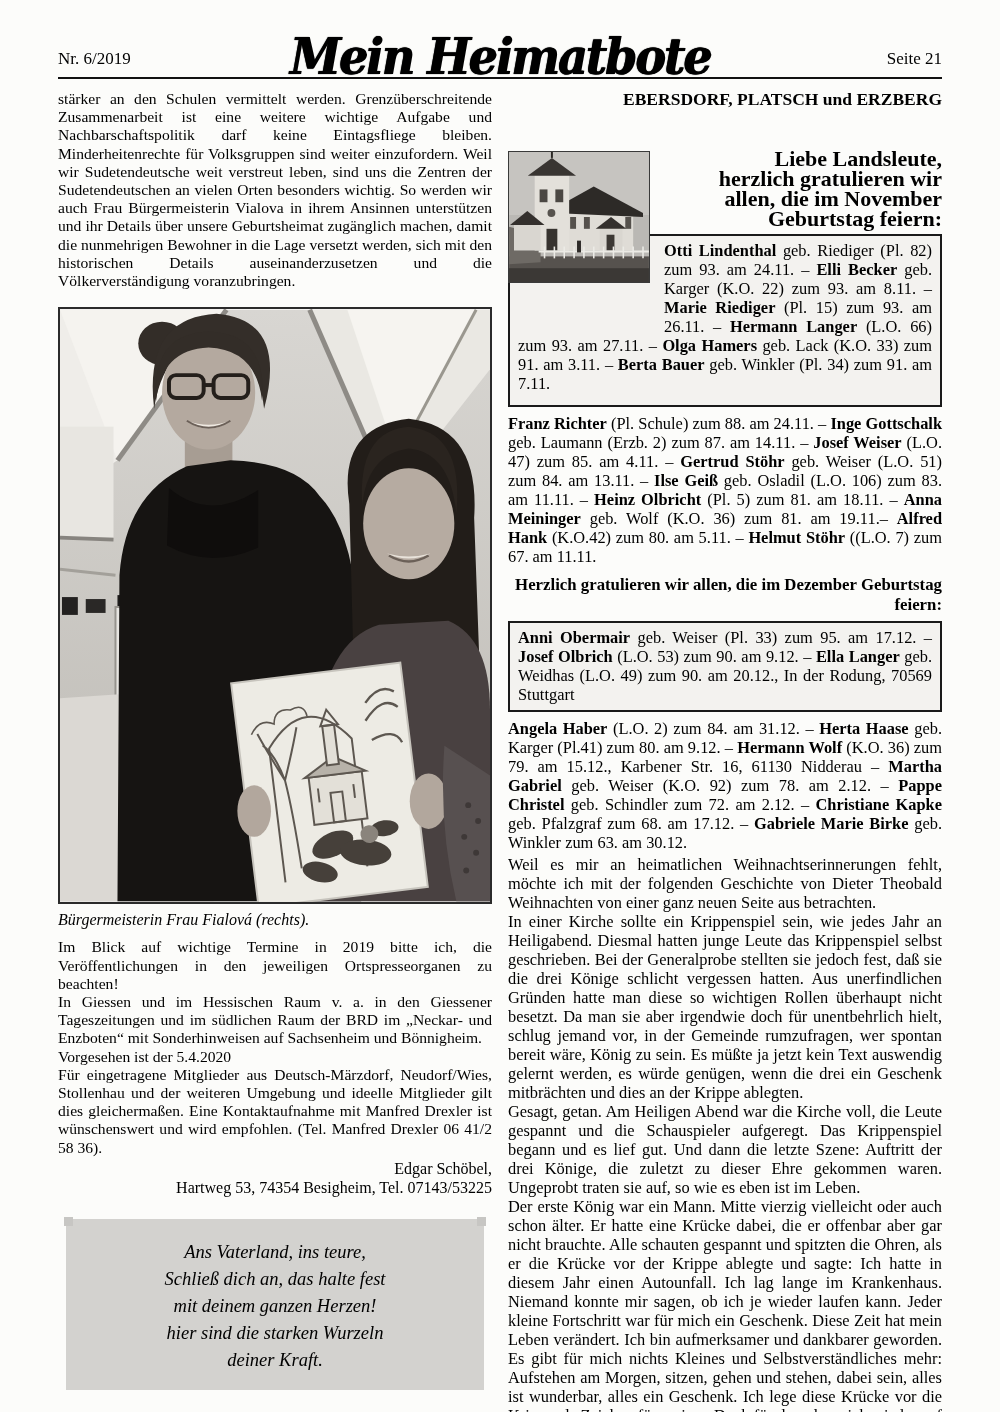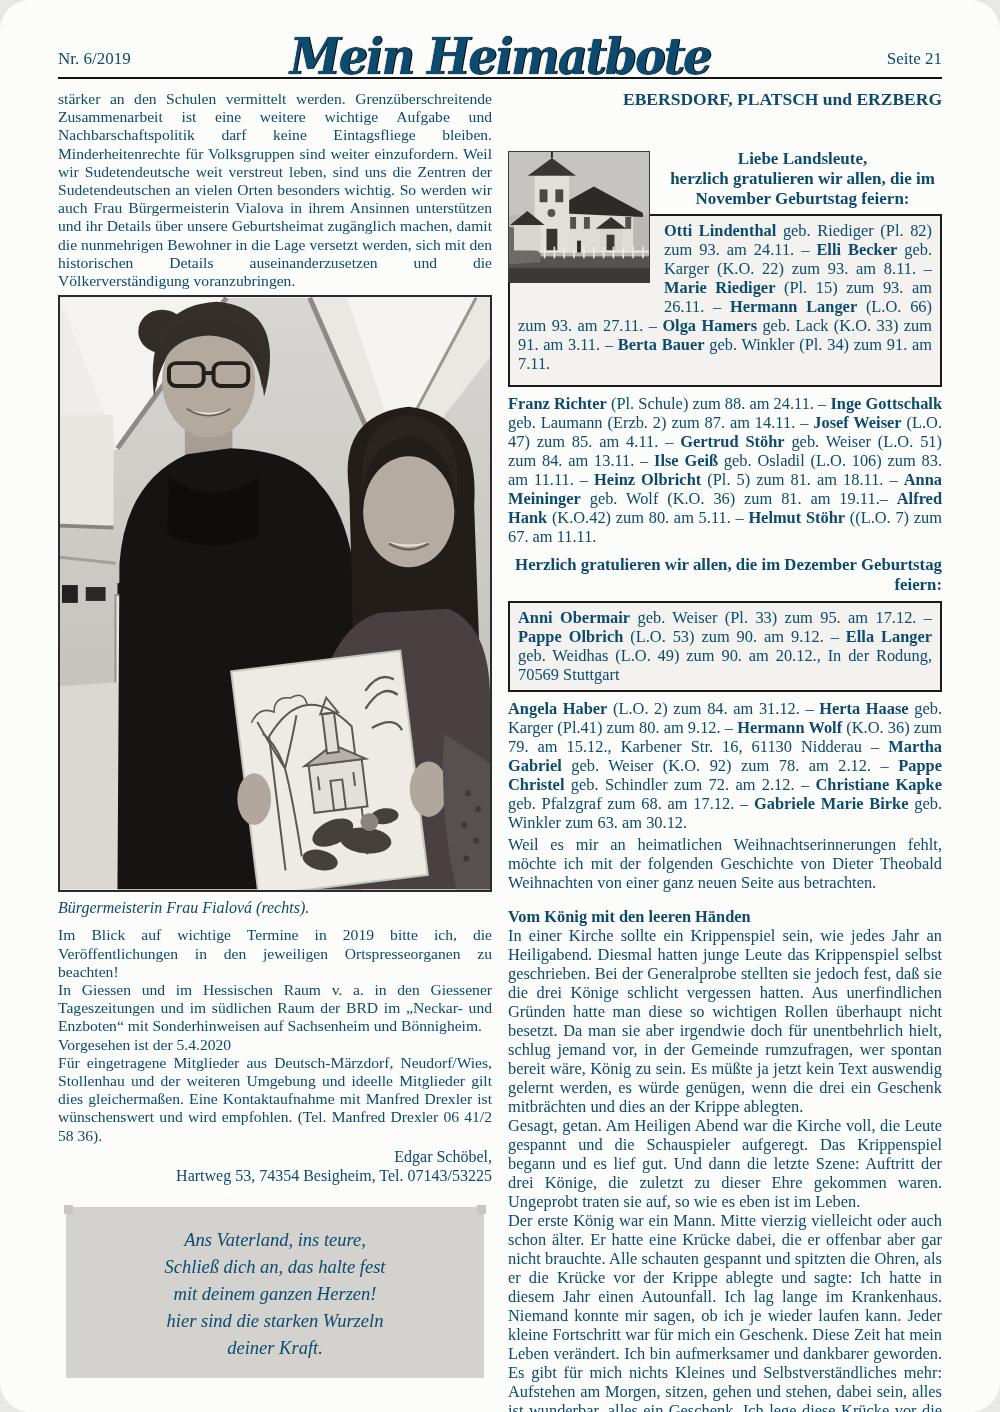--- a/index.html
+++ b/index.html
@@ -1,61 +1,60 @@
 <!DOCTYPE html>
 <html lang="de"><head>
 <meta charset="utf-8">
 <style>
   * { margin:0; padding:0; box-sizing:border-box; }
   html,body { background:#e8e8e6; }
   .page {
     position:relative; width:1000px; height:1412px; margin:0 auto;
-    background:#fcfcfa; color:#0c4a6e; overflow:hidden;
+    background:#fcfcfa; color:#000000; overflow:hidden;
     font-family:"Liberation Serif", serif;
     padding:0 58px;
-    border-radius:30px;
   }
   
   .masthead-row { position:relative; height:79px; border-bottom:2px solid #111; }
   .issue-no { position:absolute; left:0; bottom:8px; font-size:17px; }
   .page-no  { position:absolute; right:0; bottom:8px; font-size:17px; }
   .masthead {
     position:absolute; left:50%; bottom:-6px; transform:translateX(-50%) scaleY(1.1);
     font-family:"DejaVu Serif", serif; font-weight:bold; font-style:italic;
     font-size:46px; letter-spacing:-2px; white-space:nowrap;
     text-shadow: 1px 0 0 #000, 0 0 1px #000;
   }
   
   .columns { display:grid; grid-template-columns:434px 434px; column-gap:16px; padding-top:11px; }
   .col { width:434px; }
   .body-left  { font-size:15.6px; line-height:18.2px; text-align:justify; hyphens:auto; }
   .body-right { font-size:16.4px; line-height:19px;  text-align:justify; hyphens:auto; }
   b { font-weight:bold; }
 
   
-  .photo-figure { margin-top:5px; }
+  .photo-figure { margin-top:17px; }
   .main-photo { display:block; width:434px; height:597px; border:2px solid #2b2b2b; }
   .photo-caption { font-style:italic; font-size:16px; margin-top:7px; margin-bottom:9px; }
   .left-paras p { margin:0; }
   .left-paras p + p { margin-top:0; }
   .signature { text-align:right; font-size:16px; line-height:19px; margin-top:2px; }
   .poem-box {
     position:relative; margin:22px 8px 0 8px; background:#d3d2cf;
     padding:20px 10px 16px 10px; text-align:center;
   }
   .poem-line { font-style:italic; font-size:18.5px; line-height:27px; }
   .orn { position:absolute; width:9px; height:9px; background:#c7c6c3; }
   .orn.tl { left:-2px;  top:-2px; }
   .orn.tr { right:-2px; top:-2px; }
 
   
   .region-heading { text-align:right; font-weight:bold; font-size:17.5px; margin-bottom:9px; }
   .nov-section { position:relative; }
   .church-photo { position:absolute; left:0; top:2px; width:142px; height:132px; border:1.5px solid #3a3a3a; background:#b5b3af; }
-  .greeting { margin-left:155px; font-weight:bold; font-size:17px; line-height:20px; text-align:center;margin-top:40px; }
+  .greeting { margin-left:155px; font-weight:bold; font-size:22px; line-height:20px; text-align:right;margin-top:40px; }
   .bday-box {
     border:2px solid #1a1a1a; background:#f3f2ef; padding:5px 8px 12px 8px; margin-top:5px;
   }
   .bday-box .wrap-spacer { float:left; width:146px; height:78px; }
   .para { margin-top:7px; }
   .dec-heading { font-weight:bold; font-size:16.8px; line-height:20px; margin-top:9px; text-align:right; }
   .bday-box2 { border:2px solid #1a1a1a; background:#f3f2ef; padding:5px 8px 6px 8px; margin-top:6px; }
   .story-title { font-weight:bold; margin-top:15px; }
   .story p { margin:0; }
   .intro-para { margin-top:3px; }
@@ -268,29 +267,28 @@
           <div class="wrap-spacer"></div>
           <span><b>Otti Lindenthal</b><span> geb. Riediger (Pl. 82) zum 93. am 24.11. – </span><b>Elli Becker</b><span> geb. Karger (K.O. 22) zum 93. am 8.11. – </span><b>Marie Riediger</b><span> (Pl. 15) zum 93. am 26.11. – </span><b>Hermann Langer</b><span> (L.O. 66) zum 93. am 27.11. – </span><b>Olga Hamers</b><span> geb. Lack (K.O. 33) zum 91. am 3.11. – </span><b>Berta Bauer</b><span> geb. Winkler (Pl. 34) zum 91. am 7.11.</span></span>
         </div>
       </div>
 
       <p class="para"><b>Franz Richter</b><span> (Pl. Schule) zum 88. am 24.11. – </span><b>Inge Gottschalk</b><span> geb. Laumann (Erzb. 2) zum 87. am 14.11. – </span><b>Josef Weiser</b><span> (L.O. 47) zum 85. am 4.11. – </span><b>Gertrud Stöhr</b><span> geb. Weiser (L.O. 51) zum 84. am 13.11. – </span><b>Ilse Geiß</b><span> geb. Osladil (L.O. 106) zum 83. am 11.11. – </span><b>Heinz Olbricht</b><span> (Pl. 5) zum 81. am 18.11. – </span><b>Anna Meininger</b><span> geb. Wolf (K.O. 36) zum 81. am 19.11.– </span><b>Alfred Hank</b><span> (K.O.42) zum 80. am 5.11. – </span><b>Helmut Stöhr</b><span> ((L.O. 7) zum 67. am 11.11.</span></p>
 
       <div class="dec-heading">Herzlich gratulieren wir allen, die im Dezember Geburtstag feiern:</div>
 
       <div class="bday-box2">
-        <span><b>Anni Obermair</b><span> geb. Weiser (Pl. 33) zum 95. am 17.12. – </span><b>Pappe Olbrich</b><span> (L.O. 53) zum 90. am 9.12. – </span><b>Ella Langer</b><span> geb. Weidhas (L.O. 49) zum 90. am 20.12., In der Rodung, 70569 Stuttgart</span></span>
+        <span><b>Anni Obermair</b><span> geb. Weiser (Pl. 33) zum 95. am 17.12. – </span><b>Josef Olbrich</b><span> (L.O. 53) zum 90. am 9.12. – </span><b>Ella Langer</b><span> geb. Weidhas (L.O. 49) zum 90. am 20.12., In der Rodung, 70569 Stuttgart</span></span>
       </div>
 
       <p class="para"><b>Angela Haber</b><span> (L.O. 2) zum 84. am 31.12. – </span><b>Herta Haase</b><span> geb. Karger (Pl.41) zum 80. am 9.12. – </span><b>Hermann Wolf</b><span> (K.O. 36) zum 79. am 15.12., Karbener Str. 16, 61130 Nidderau – </span><b>Martha Gabriel</b><span> geb. Weiser (K.O. 92) zum 78. am 2.12. – </span><b>Pappe Christel</b><span> geb. Schindler zum 72. am 2.12. – </span><b>Christiane Kapke</b><span> geb. Pfalzgraf zum 68. am 17.12. – </span><b>Gabriele Marie Birke</b><span> geb. Winkler zum 63. am 30.12.</span></p>
 
       <p class="intro-para">Weil es mir an heimatlichen Weihnachtserinnerungen fehlt, möchte ich mit der folgenden Geschichte von Dieter Theobald Weihnachten von einer ganz neuen Seite aus betrachten.</p>
 
       <div class="story">
-        <div class="story-title">Vom König mit den leeren Händen</div>
         <p>In einer Kirche sollte ein Krippenspiel sein, wie jedes Jahr an Heiligabend. Diesmal hatten junge Leute das Krippenspiel selbst geschrieben. Bei der Generalprobe stellten sie jedoch fest, daß sie die drei Könige schlicht vergessen hatten. Aus unerfindlichen Gründen hatte man diese so wichtigen Rollen überhaupt nicht besetzt. Da man sie aber irgendwie doch für unentbehrlich hielt, schlug jemand vor, in der Gemeinde rumzufragen, wer spontan bereit wäre, König zu sein. Es müßte ja jetzt kein Text auswendig gelernt werden, es würde genügen, wenn die drei ein Geschenk mitbrächten und dies an der Krippe ablegten.</p>
         <p>Gesagt, getan. Am Heiligen Abend war die Kirche voll, die Leute gespannt und die Schauspieler aufgeregt. Das Krippenspiel begann und es lief gut. Und dann die letzte Szene: Auftritt der drei Könige, die zuletzt zu dieser Ehre gekommen waren. Ungeprobt traten sie auf, so wie es eben ist im Leben.</p>
         <p>Der erste König war ein Mann. Mitte vierzig vielleicht oder auch schon älter. Er hatte eine Krücke dabei, die er offenbar aber gar nicht brauchte. Alle schauten gespannt und spitzten die Ohren, als er die Krücke vor der Krippe ablegte und sagte: Ich hatte in diesem Jahr einen Autounfall. Ich lag lange im Krankenhaus. Niemand konnte mir sagen, ob ich je wieder laufen kann. Jeder kleine Fortschritt war für mich ein Geschenk. Diese Zeit hat mein Leben verändert. Ich bin aufmerksamer und dankbarer geworden. Es gibt für mich nichts Kleines und Selbstverständliches mehr: Aufstehen am Morgen, sitzen, gehen und stehen, dabei sein, alles ist wunderbar, alles ein Geschenk. Ich lege diese Krücke vor die Krippe als Zeichen für meinen Dank für den, der mich wieder auf die Beine gebracht hat.</p>
 
       </div>
     </div>
   </div>
 </div>
 
 </body></html>

